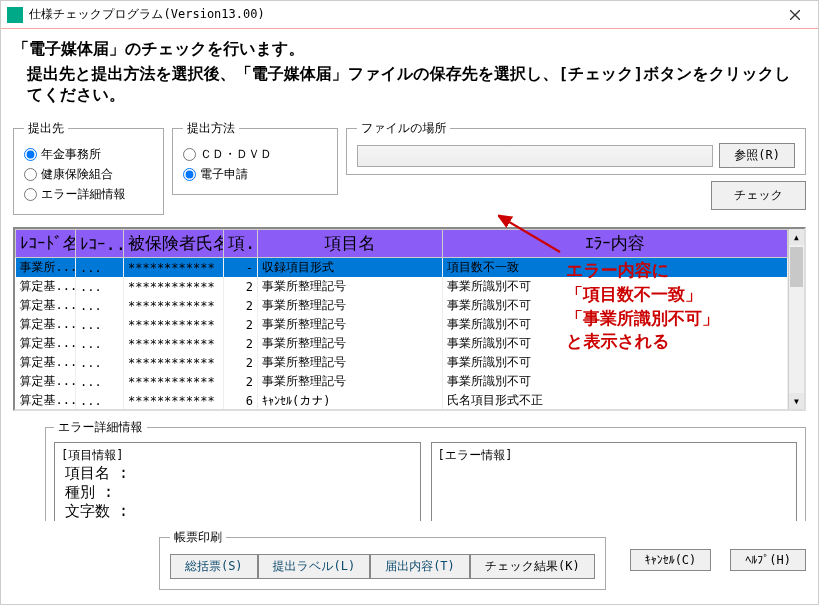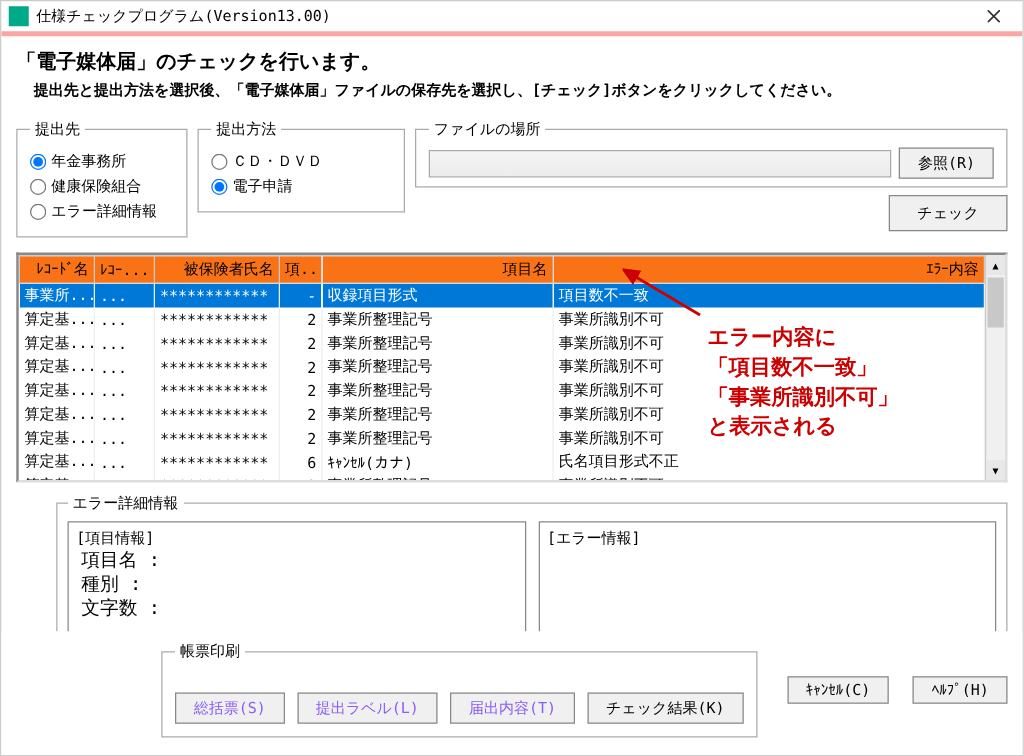--- a/index.html
+++ b/index.html
@@ -1,56 +1,56 @@
 <!DOCTYPE html>
 <html><head>
 <meta charset="utf-8">
 <style>
 * { box-sizing: border-box; margin: 0; padding: 0; }
 body { font-family: "MS Gothic", "Meiryo", monospace, sans-serif; font-size: 12px; background: #fff; color: #000; width: 819px; height: 605px; border: 1px solid #ccc; overflow: hidden; position: relative; }
-.titlebar { display: flex; align-items: center; height: 28px; padding: 0 6px; border-bottom: 4px solid #fca5a5; }
+.titlebar { display: flex; align-items: center; height: 28px; padding: 0 6px; border-bottom: 1px solid #fca5a5; }
 .title-icon { width: 16px; height: 16px; background: #0a8; margin-right: 6px; display: inline-block; }
 .title-text { flex: 1; font-size: 12px; }
 .close-btn { width: 34px; height: 22px; display: flex; align-items: center; justify-content: center; cursor: pointer; }
 .close-btn svg { width: 10px; height: 10px; }
 .content { padding: 10px 12px; }
 .intro { font-weight: bold; font-size: 16px; margin-bottom: 4px; }
-.intro-sub { font-size: 12px; margin: 0 0 14px 14px; font-weight: bold; }
+.intro-sub { font-size: 16px; margin: 0 0 14px 14px; font-weight: bold; }
 .row-top { display: flex; gap: 8px; align-items: flex-start; }
 fieldset { border: 1px solid #aaa; padding: 6px 10px 8px 10px; font-size: 12px; }
 legend { padding: 0 4px; font-size: 12px; }
-.fs-dest { width: 137px; }
+.fs-dest { width: 151px; }
 .fs-method { width: 166px; }
 .fs-file { flex: 1; display: flex; align-items: center; gap: 6px; padding-top: 6px; padding-bottom: 6px; }
 .file-input { flex: 1; height: 22px; border: 1px solid #aaa; background: linear-gradient(#f5f5f5,#ececec); }
 .btn { font-family: inherit; font-size: 12px; padding: 3px 14px; border: 1px solid #888; background: #f0f0f0; cursor: pointer; white-space: nowrap; }
 .btn-check-wrap { text-align: right; margin-top: 6px; }
 .radio-row { display: flex; align-items: center; margin: 3px 0; gap: 4px; }
 .radio-row input { margin: 0; }
 .table-wrap { margin-top: 12px; border: 2px inset #ddd; height: 184px; overflow: hidden; position: relative; display: flex; }
 .table-scroll { flex: 1; overflow: hidden; }
 table { border-collapse: collapse; width: 100%; table-layout: fixed; }
-th { background: #f97316; border: 1px solid #ccc; font-weight: normal; text-align: right; padding: 2px 4px; font-size: 12px; height: 18px; overflow: hidden; white-space: nowrap; }
+th { background: #8b5cf6; border: 1px solid #ccc; font-weight: normal; text-align: center; padding: 2px 4px; font-size: 17px; height: 18px; overflow: hidden; white-space: nowrap; }
 td { border-right: 1px solid #eee; padding: 1px 4px; height: 15px; font-size: 12px; white-space: nowrap; overflow: hidden; }
-tr.sel td { background: #0078d7; color: #ffffff; }
+tr.sel td { background: #0078d7; color: #000000; }
 .vscroll { width: 16px; background: #f0f0f0; border-left: 1px solid #ccc; position: relative; }
 .vscroll .thumb { position: absolute; left: 1px; right: 1px; top: 18px; height: 40px; background: #c8c8c8; }
 .vscroll .arrow { position: absolute; left: 0; right: 0; height: 16px; background: #e8e8e8; display:flex; align-items:center; justify-content:center; font-size:8px; }
 .vscroll .arrow.up { top: 0; }
 .vscroll .arrow.dn { bottom: 0; }
 
 .annot { position: absolute; color: #cc0000; font-weight: bold; font-size: 17px; pointer-events: none; line-height: 1.4; }
 .annot-arrow { position: absolute; pointer-events: none; }
 .info-label { font-size: 12px; }
 .info-line { font-size: 15px; margin-left: 4px; }
 
 .bottom-area { position: absolute; bottom: 0; left: 0; right: 0; padding: 8px 12px 14px 12px; display: flex; justify-content: flex-end; align-items: center; background: #fff; }
-.fs-print { border: 1px solid #aaa; padding: 8px 10px 10px 10px; display: flex; gap: 10px; align-items: flex-end; }
+.fs-print { border: 1px solid #aaa; padding: 8px 10px 10px 10px; display: flex; align-items: flex-start; }
 .fs-print legend { padding: 0 4px; }
-.btn-disabled { color: #8b5cf6; margin-top: 16px; }
+.btn-disabled { color: #0c4a6e; }
 .right-btns { display: flex; gap: 19px; margin-left: 24px; }
 .hscroll-bar { height: 14px; background:#f0f0f0; border:1px solid #ccc; margin-top:1px; display:flex; align-items:center; }
 .hscroll-bar .ar { width:14px; height:12px; background:#e8e8e8; display:flex; align-items:center; justify-content:center; font-size:8px; }
 .hscroll-bar .track { flex:1; position:relative; height:12px; }
 .hscroll-bar .thumb { position:absolute; left:0; width:70%; top:0; bottom:0; background:#c8c8c8; }
 </style>
 </head>
 <body>
 
 <div class="titlebar">

